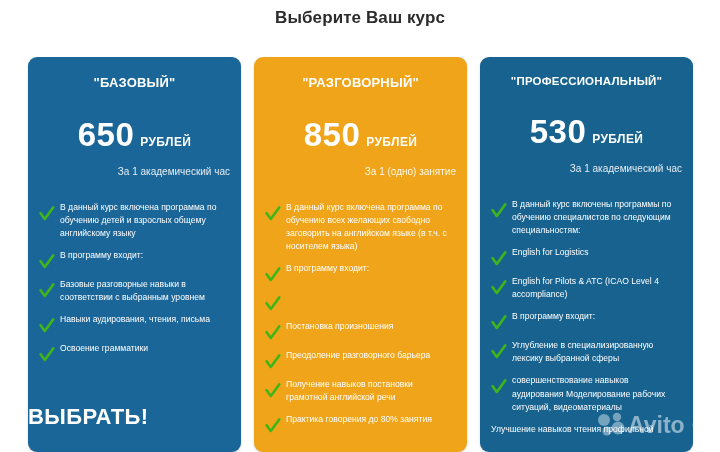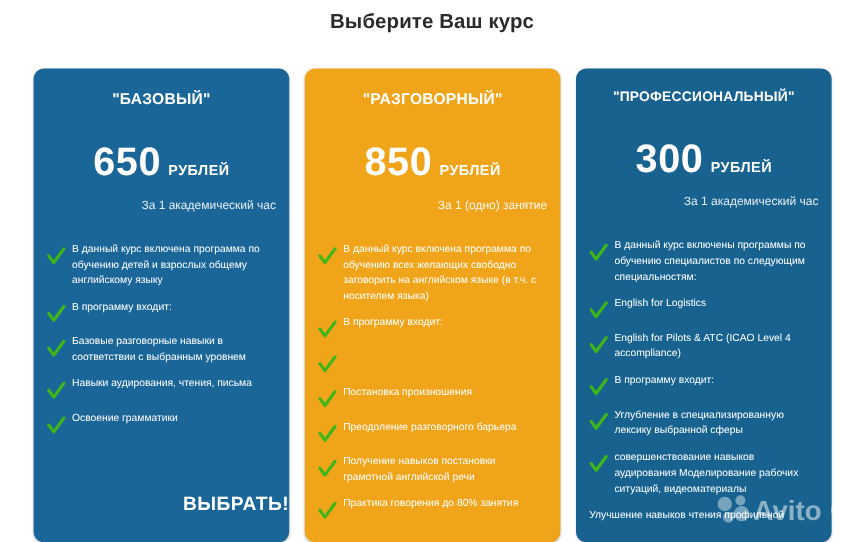--- a/index.html
+++ b/index.html
@@ -137,22 +137,22 @@
     flex: 1 1 auto;
   }
   .card.orange .feature-text {
     color: #ffffff;
   }
   .cta-button {
     position: absolute;
     left: 0;
     right: 0;
     bottom: 22px;
-    text-align: right;
-    font-size: 16px;
+    text-align: left;
+    font-size: 22px;
     font-weight: bold;
     color: #ffffff;
     letter-spacing: 0.4px;
     cursor: pointer;
   }
   .watermark {
     position: absolute;
     right: 6px;
     bottom: 10px;
     width: 120px;
@@ -284,21 +284,21 @@
               </svg>
             </span>
           <span class="feature-text">Практика говорения до 80% занятия</span>
         </li>
       </ul>
     </div>
 
     <div class="card blue dark">
       <div class="card-title small">"ПРОФЕССИОНАЛЬНЫЙ"</div>
       <div class="price-row">
-        <span class="price-amount">300</span><span class="price-currency">РУБЛЕЙ</span>
+        <span class="price-amount">530</span><span class="price-currency">РУБЛЕЙ</span>
       </div>
       <div class="price-note">За 1 академический час</div>
       <ul class="features">
         <li class="feature">
           <span class="check-icon">
               <svg viewBox="0 0 16 16">
                 <path d="M1.6 8.2 L5.8 13.9 L14.2 2.4" stroke="#3fb618" stroke-width="2.6" fill="none" stroke-linecap="round" stroke-linejoin="round"></path>
               </svg>
             </span>
           <span class="feature-text">В данный курс включены программы по обучению специалистов по следующим специальностям:</span>

